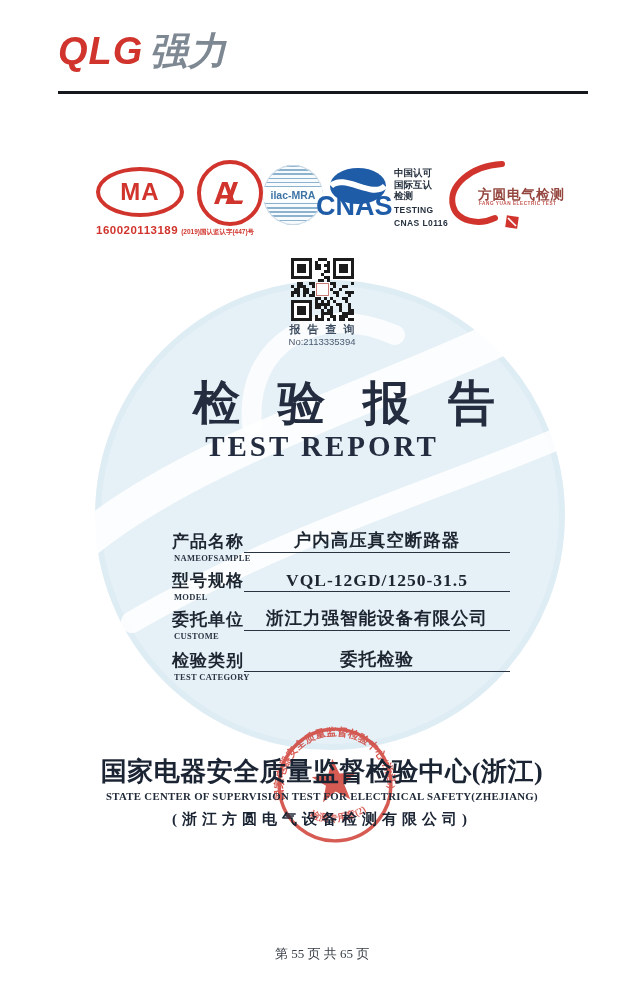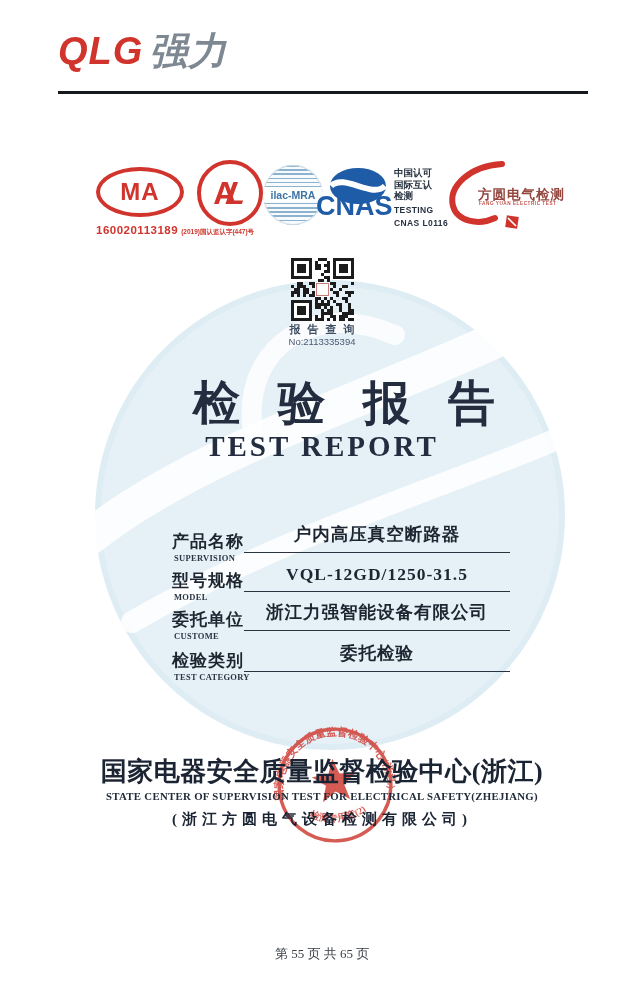--- a/index.html
+++ b/index.html
@@ -69,21 +69,21 @@
   
   .title-zh { left:0; right:0; top:372px; text-align:center; color:#232d3f; font-weight:700;
               font-size:47px; letter-spacing:38px; padding-left:38px;margin-left:44px; }
   .title-en { left:0; right:0; top:430px; text-align:center; color:#232d3f; font-weight:700;
               font-size:29px; letter-spacing:3px;font-family:Liberation Serif, serif; }
 
   
   .field { position:absolute; left:172px; width:338px; display:flex; align-items:flex-end; height:24px; }
   .f-label { font-weight:700; font-size:17px; color:#1c2530; white-space:nowrap; letter-spacing:1px; }
   .f-line { flex:1; border-bottom:1.6px solid #2a3340; text-align:center; font-weight:700;
-            font-size:17.5px; color:#1c2530; padding-bottom:6px; letter-spacing:1px; }
+            font-size:17.5px; color:#1c2530; padding-bottom:0; letter-spacing:1px; }
   .f-sub { position:absolute; left:2px; top:24px; font-weight:700; font-size:8.5px; color:#2a3544;
            letter-spacing:.3px; white-space:nowrap; }
 
   
   .stamp { left:269px; top:719px; transform:rotate(-6deg); opacity:.85; mix-blend-mode:multiply; }
 
   
   .org-zh { left:0; right:0; top:754px; text-align:center; color:#1b2433; font-weight:700;
             font-size:26px; letter-spacing:.5px; }
   .org-en { left:0; right:0; top:790px; text-align:center; color:#212b39; font-weight:700;
@@ -295,21 +295,21 @@
         <rect x="25.5" y="25.5" width="12" height="12" fill="none" stroke="#c97c76" stroke-width="1"></rect>
       </svg>
     <div class="abs qr-caption">报告查询</div>
     <div class="abs qr-number">No:2113335394</div>
 
     <div class="abs title-zh">检验报告</div>
     <div class="abs title-en">TEST REPORT</div>
 
     <div class="field" style="top:529px">
       <span class="f-label">产品名称</span>
-      <span class="f-sub">SUPERVISION</span>
+      <span class="f-sub">NAMEOFSAMPLE</span>
       <span class="f-line">户内高压真空断路器</span>
     </div>
     <div class="field" style="top:568px">
       <span class="f-label">型号规格</span>
       <span class="f-sub">MODEL</span>
       <span class="f-line">VQL-12GD/1250-31.5</span>
     </div>
     <div class="field" style="top:607px">
       <span class="f-label">委托单位</span>
       <span class="f-sub">CUSTOME</span>

